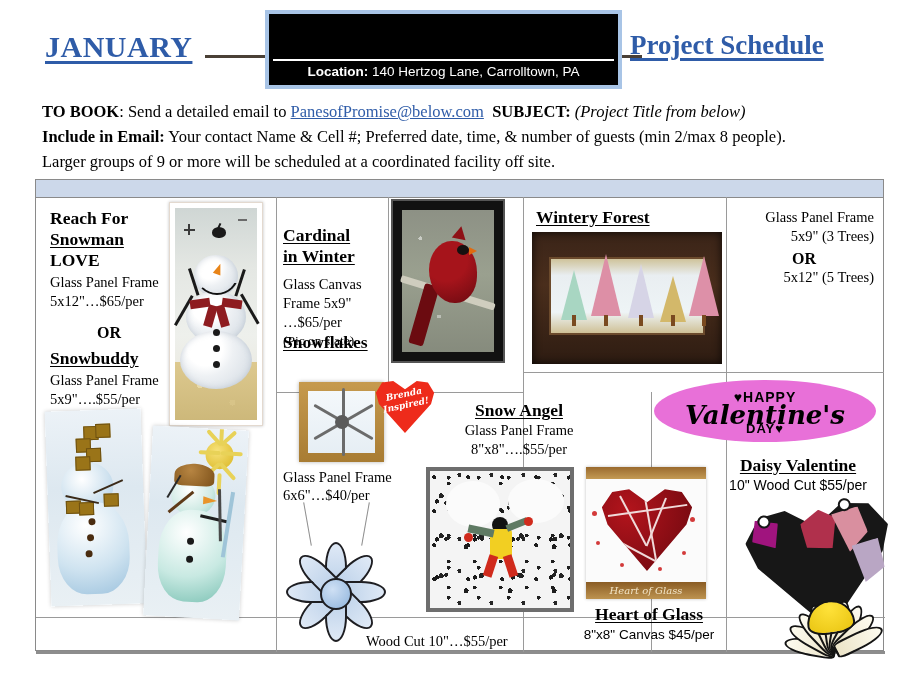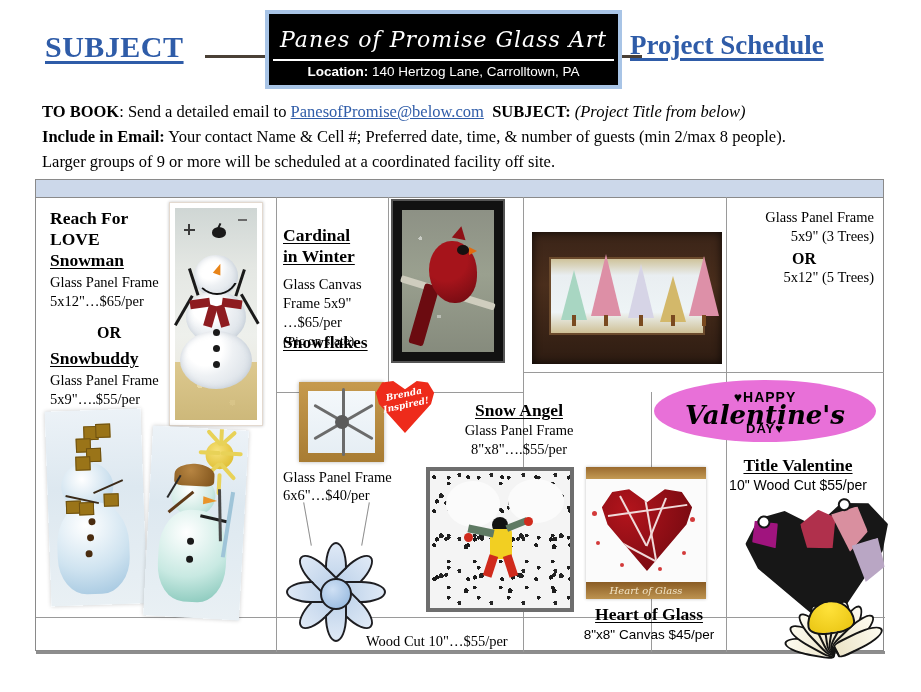--- a/index.html
+++ b/index.html
@@ -213,26 +213,25 @@
      background:radial-gradient(circle at 50% 20%,#ffe23a,#e8c310);
      border:2px solid #141414;border-radius:50% 50% 40% 40%/70% 70% 30% 30%;}
   .ring{position:absolute;width:9px;height:9px;border:2px solid #171717;border-radius:50%;background:#fff;}
 </style>
 </head>
 <body>
 
 <div class="page">
 
   <div class="header">
-    <div class="month">SUBJECT</div>
+    <div class="month">JANUARY</div>
     <div class="hrule left"></div>
     <div class="hrule right"></div>
 
     <div class="logobox">
-      <div class="logoscript">Panes of Promise Glass Art</div>
       <div class="logoline"></div>
       <div class="logoloc">
         <b>Location:</b>
         <span>140 Hertzog Lane, Carrolltown, PA</span>
       </div>
     </div>
 
     <div class="proj">Project Schedule</div>
   </div>
 
@@ -258,22 +257,22 @@
     <div class="vline" style="left:615px;top:212px;height:260px;"></div>
     <div class="vline" style="left:690px;top:212px;height:260px;"></div>
     <div class="hline" style="left:487px;top:192px;width:361px;"></div>
     <div class="hline" style="left:240px;top:212px;width:247px;"></div>
     <div class="hline" style="left:0px;top:437px;width:240px;"></div>
     <div class="hline" style="left:240px;top:437px;width:375px;"></div>
     <div class="hline" style="left:615px;top:437px;width:234px;"></div>
 
     <div class="t" style="left:14px;top:28px;width:130px;">
       <div class="ttl noul">Reach For</div>
+      <div class="ttl">Snowman</div>
       <div class="ttl noul">LOVE</div>
-      <div class="ttl">Snowman</div>
       <div class="sub" style="margin-top:2px;">Glass Panel Frame</div>
       <div class="sub">5x12"…$65/per</div>
       <div class="or ctr" style="margin-top:13px;width:118px;">OR</div>
       <div class="ttl" style="margin-top:6px;">Snowbuddy</div>
       <div class="sub" style="margin-top:2px;">Glass Panel Frame</div>
       <div class="sub">5x9"….$55/per</div>
     </div>
 
     <div class="art sm-frame" style="left:133px;top:22px;width:92px;height:222px;">
       <div class="sm-sky"></div>
@@ -399,20 +398,23 @@
       <div class="sb-snow" style="left:12px;top:82px;width:68px;height:92px;border-radius:44% 44% 40% 40%;background:radial-gradient(circle at 40% 25%,#fff,#c8e9e2 55%,#7cc2b4 100%);"></div>
       <div class="stick" style="left:20px;top:84px;width:32px;height:3px;transform:rotate(-42deg);background:#5e3a18;"></div>
       <div class="stick" style="left:52px;top:86px;width:28px;height:3px;transform:rotate(10deg);background:#1f1f1f;"></div>
       <div class="stick" style="left:18px;top:70px;width:26px;height:2px;transform:rotate(-62deg);background:#2a2a2a;"></div>
       <div style="position:absolute;left:78px;top:62px;width:4px;height:66px;background:#9fc4d8;transform:rotate(6deg);"></div>
       <div style="position:absolute;left:70px;top:60px;width:3px;height:52px;background:#4a4a4a;transform:rotate(-4deg);"></div>
       <div class="btn" style="left:40px;top:110px;"></div>
       <div class="btn" style="left:40px;top:128px;"></div>
     </div>
 
+    <div class="t" style="left:500px;top:27px;width:160px;">
+      <div class="ttl">Wintery Forest</div>
+    </div>
 
     <div class="art wf-frame" style="left:496px;top:52px;width:190px;height:132px;">
       <div class="wf-in">
         <div class="tree" style="left:8px;width:30px;height:62px;">
           <div class="tri" style="top:6px;border-bottom:50px solid #a8d6c2;"></div>
           <div class="trunk"></div>
         </div>
         <div class="tree" style="left:38px;width:34px;height:72px;">
           <div class="tri" style="top:0px;border-left-width:15px;border-right-width:15px;border-bottom:62px solid #dd8fa6;"></div>
           <div class="trunk"></div>
@@ -463,21 +465,21 @@
       <div class="l1">
         <span>♥</span><span>HAPPY</span>
       </div>
       <div class="l2">Valentine's</div>
       <div class="l3">
         <span>DAY</span><span>♥</span>
       </div>
     </div>
 
     <div class="t ctr" style="left:672px;top:275px;width:180px;">
-      <div class="ttl" style="display:inline-block;">Title Valentine</div>
+      <div class="ttl" style="display:inline-block;">Daisy Valentine</div>
       <div class="sub" style="font-family:'Liberation Sans',sans-serif;font-size:14px;">10" Wood Cut $55/per</div>
     </div>
 
     <div class="dv" style="left:710px;top:320px;width:150px;height:130px;transform:rotate(-8deg);">
       <div class="dvheart"></div>
       <div class="dvpanel" style="left:60px;top:10px;width:36px;height:40px;background:#b0304c;clip-path:polygon(0 30%,55% 0,100% 25%,80% 100%,10% 90%);"></div>
       <div class="dvpanel" style="left:92px;top:12px;width:34px;height:44px;background:#d98f9f;clip-path:polygon(0 10%,80% 0,100% 60%,40% 100%);"></div>
       <div class="dvpanel" style="left:108px;top:46px;width:30px;height:42px;background:#b9a6c4;clip-path:polygon(0 10%,90% 0,100% 70%,30% 100%);"></div>
       <div class="dvpanel" style="left:10px;top:12px;width:28px;height:30px;background:#a0147e;clip-path:polygon(20% 0,100% 20%,80% 100%,0 70%);"></div>
       <div class="petal" style="transform:rotate(-72deg);"></div>

